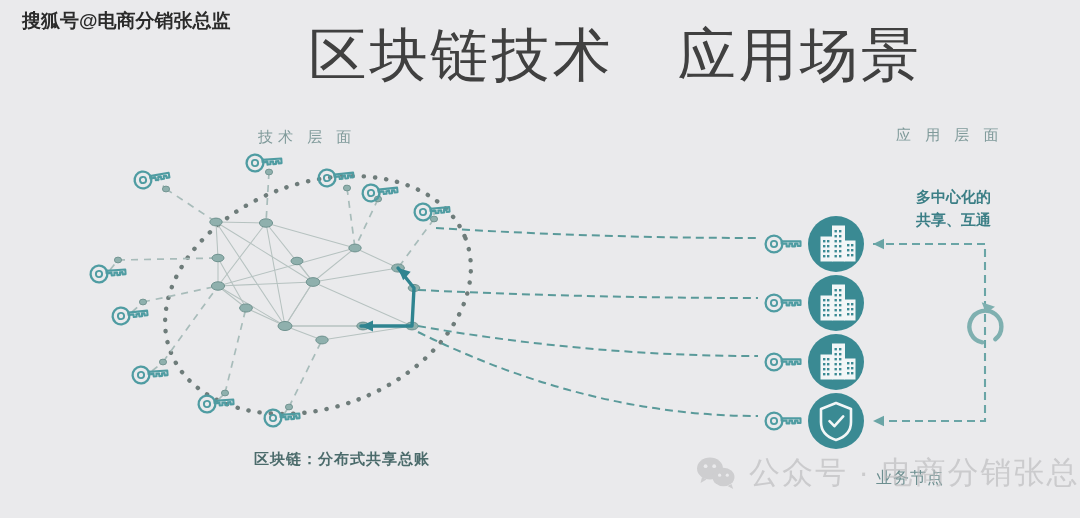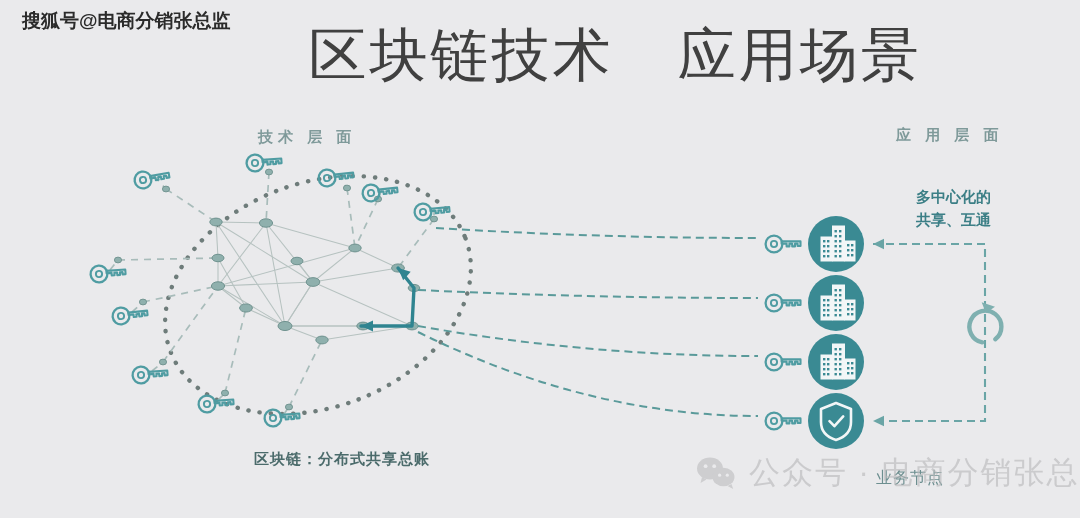--- a/index.html
+++ b/index.html
@@ -47,21 +47,21 @@
     letter-spacing: 3px;
     white-space: nowrap;
     padding-left: 150px;
   }
   #page-title .title-gap { display: inline-block; width: 26px; }
 
   
   .section-label {
     position: absolute;
     font-size: 15px;
-    font-weight: bold;
+    font-weight: normal;
     letter-spacing: 5px;
     color: #7f9a9a;
     white-space: nowrap;
   }
   #label-tech { left: 258px; top: 128px; }
   #label-app  { left: 896px; top: 126px; }
 
   
   #annotation-decentralized {
     position: absolute;

